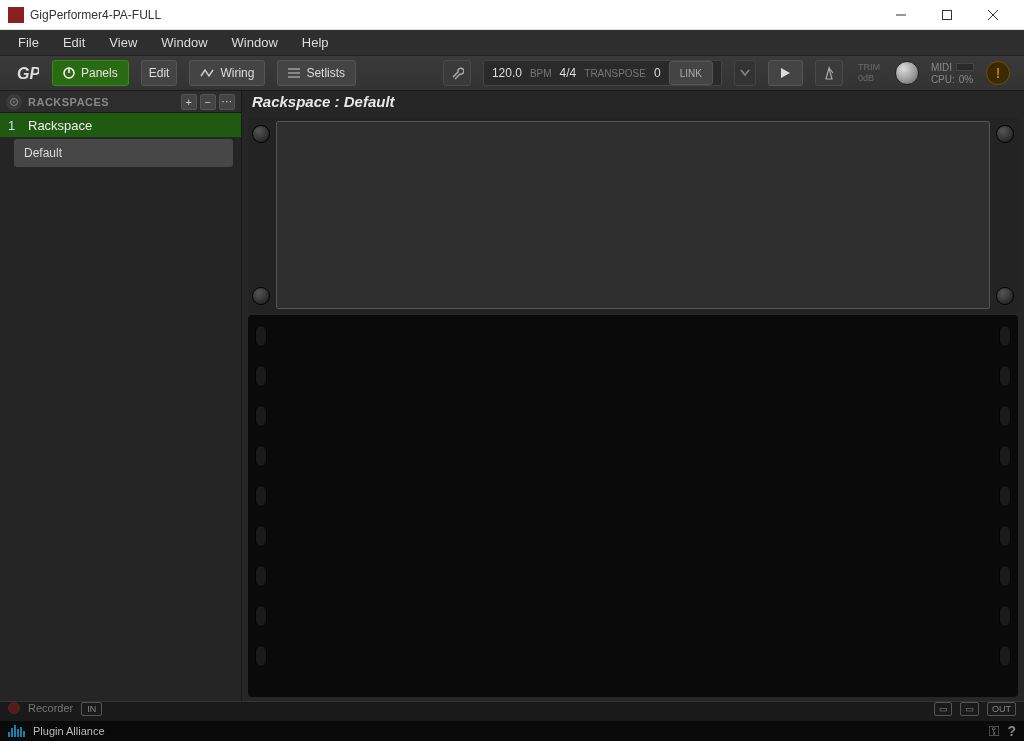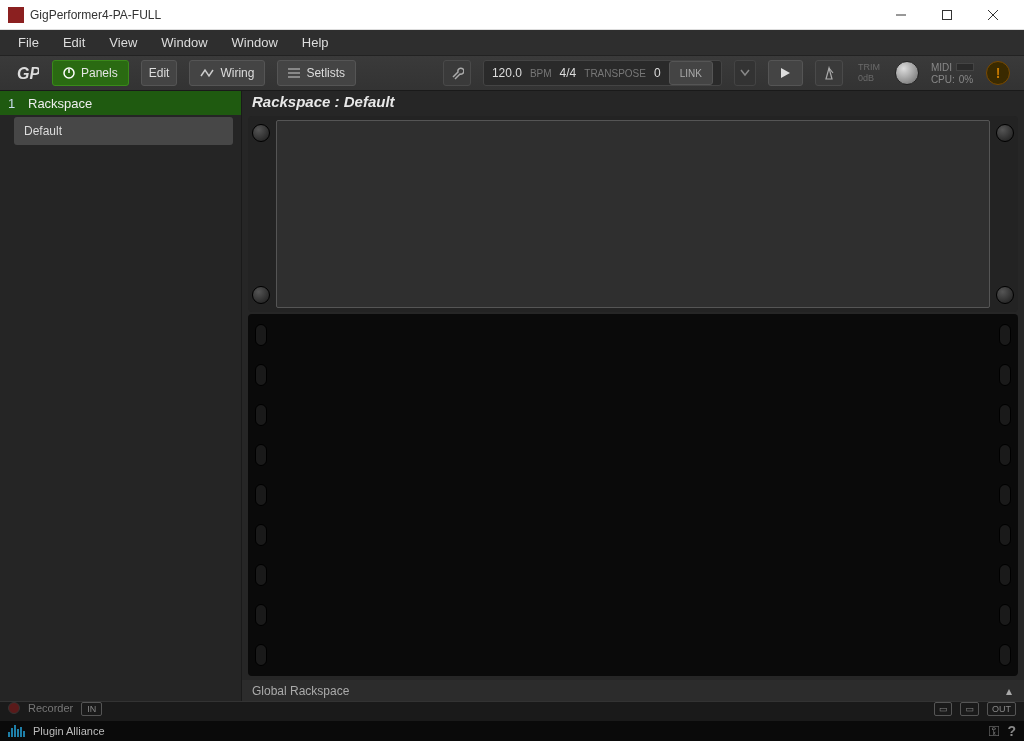--- a/index.html
+++ b/index.html
@@ -199,20 +199,38 @@
       </div>
   </div>
 
   <div class="panic">
     <span>!</span>
   </div>
 </div>
 
 <div class="main">
   <div class="sidebar">
+    <div class="side-header">
+      <div class="gear">
+        <svg width="10" height="10">
+            <circle cx="5" cy="5" r="3.5" fill="none" stroke="#888"></circle>
+            <circle cx="5" cy="5" r="1" fill="#888"></circle>
+          </svg>
+      </div>
+      <div class="title">RACKSPACES</div>
+      <div class="sqbtn">
+          <span>+</span>
+        </div>
+      <div class="sqbtn">
+          <span>−</span>
+        </div>
+      <div class="sqbtn">
+          <span>⋯</span>
+        </div>
+    </div>
     <div class="rack-item">
       <span class="num">1</span>
       <span>Rackspace</span>
     </div>
     <div class="variation-item">
       <span>Default</span>
     </div>
   </div>
 
   <div class="content">
@@ -247,24 +265,20 @@
             <div class="slot"></div>
             <div class="slot"></div>
             <div class="slot"></div>
             <div class="slot"></div>
             <div class="slot"></div>
             <div class="slot"></div>
             <div class="slot"></div>
             <div class="slot"></div>
         </div>
       </div>
-    </div>
-    <div class="global-rack">
-      <span>Global Rackspace</span>
-      <span class="arrow">▴</span>
     </div>
   </div>
 </div>
 
 <div class="recorder-bar">
   <div class="rec-dot"></div>
   <span>Recorder</span>
   <div class="in-badge">
       <span>IN</span>
     </div>

